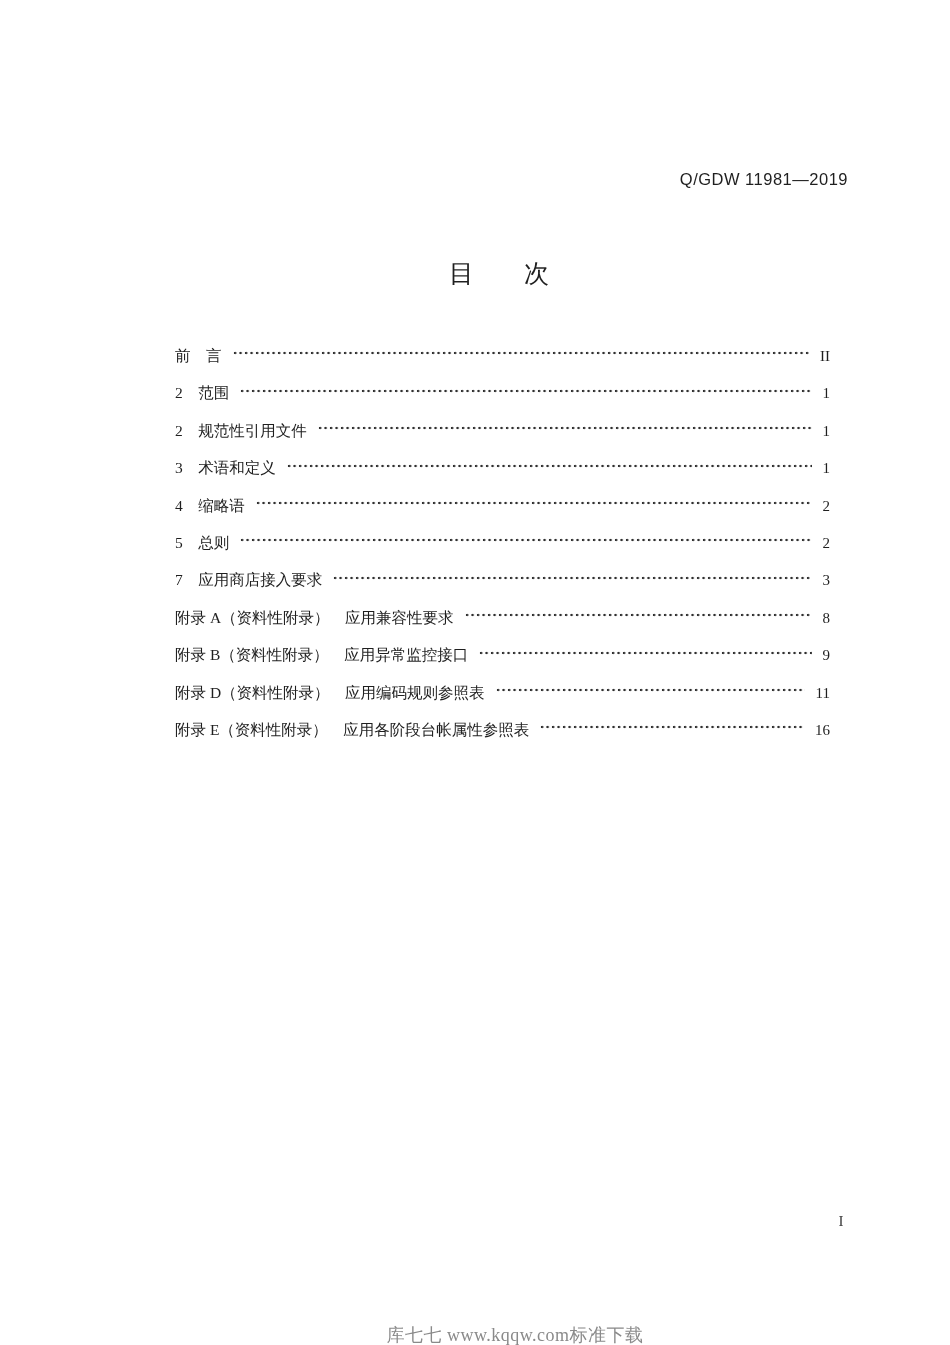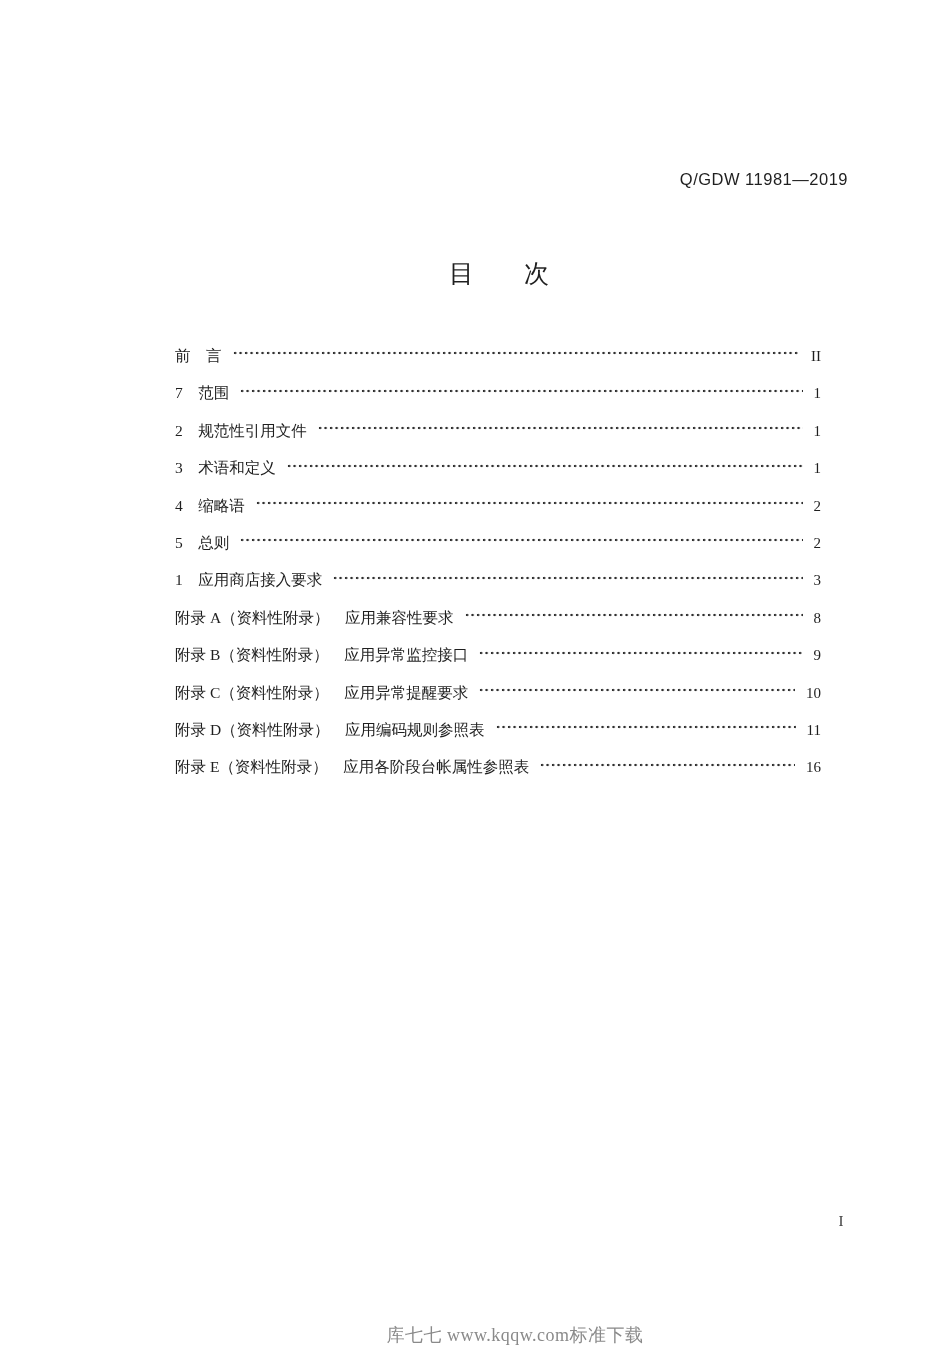--- a/index.html
+++ b/index.html
@@ -36,21 +36,21 @@
     text-align: center;
     font-size: 25px;
     font-weight: normal;
     line-height: 1.1;
     color: var(--text);
   }
   .toc {
     position: absolute;
     top: 301px;
     left: 135px;
-    right: 121px;
+    right: 112px;
   }
   .toc-row {
     display: flex;
     align-items: baseline;
     height: 29.4px;
     font-size: 15.5px;
     line-height: 29.4px;
     white-space: pre;
   }
   .toc-label {
@@ -101,21 +101,21 @@
 <div class="page-title">目　　次</div>
 
 <div class="toc">
   <div class="toc-row">
     <span class="toc-label">前　言</span>
     <span class="toc-dots"></span>
     <span class="toc-page">II</span>
   </div>
 
   <div class="toc-row">
-    <span class="toc-label">7　范围</span>
+    <span class="toc-label">2　范围</span>
     <span class="toc-dots"></span>
     <span class="toc-page">1</span>
   </div>
 
   <div class="toc-row">
     <span class="toc-label">2　规范性引用文件</span>
     <span class="toc-dots"></span>
     <span class="toc-page">1</span>
   </div>
 
@@ -131,42 +131,37 @@
     <span class="toc-page">2</span>
   </div>
 
   <div class="toc-row">
     <span class="toc-label">5　总则</span>
     <span class="toc-dots"></span>
     <span class="toc-page">2</span>
   </div>
 
   <div class="toc-row">
-    <span class="toc-label">1　应用商店接入要求</span>
+    <span class="toc-label">7　应用商店接入要求</span>
     <span class="toc-dots"></span>
     <span class="toc-page">3</span>
   </div>
 
   <div class="toc-row">
     <span class="toc-label">附录 A（资料性附录）　应用兼容性要求</span>
     <span class="toc-dots"></span>
     <span class="toc-page">8</span>
   </div>
 
   <div class="toc-row">
     <span class="toc-label">附录 B（资料性附录）　应用异常监控接口</span>
     <span class="toc-dots"></span>
     <span class="toc-page">9</span>
   </div>
 
-  <div class="toc-row">
-    <span class="toc-label">附录 C（资料性附录）　应用异常提醒要求</span>
-    <span class="toc-dots"></span>
-    <span class="toc-page">10</span>
-  </div>
 
   <div class="toc-row">
     <span class="toc-label">附录 D（资料性附录）　应用编码规则参照表</span>
     <span class="toc-dots"></span>
     <span class="toc-page">11</span>
   </div>
 
   <div class="toc-row">
     <span class="toc-label">附录 E（资料性附录）　应用各阶段台帐属性参照表</span>
     <span class="toc-dots"></span>

